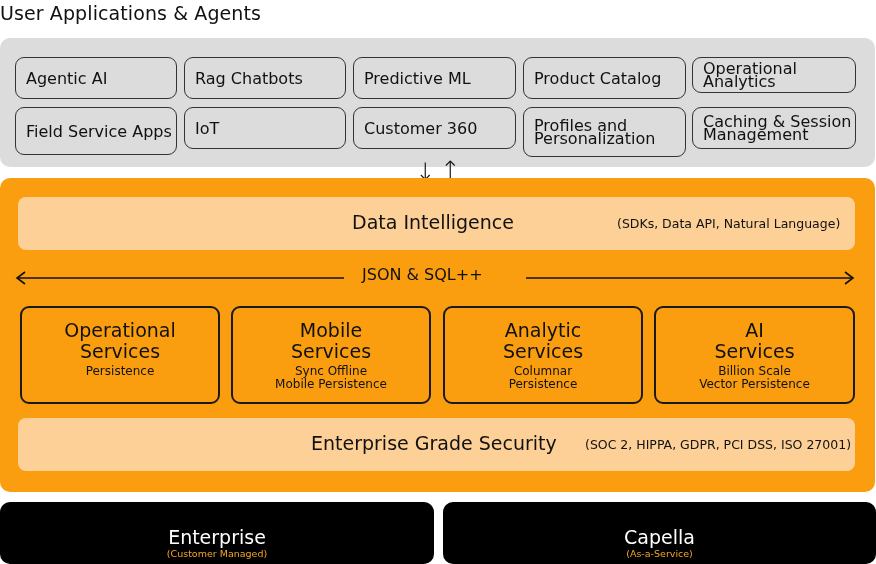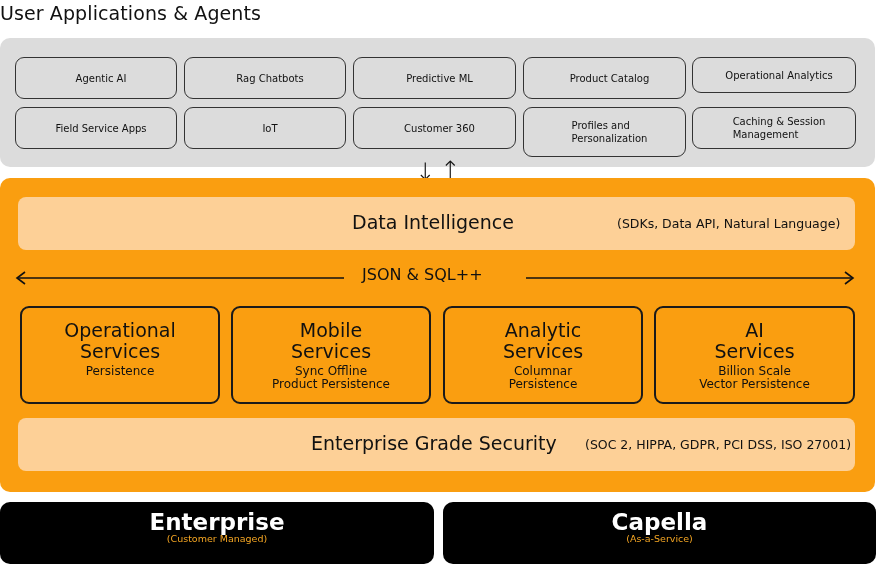--- a/index.html
+++ b/index.html
@@ -2,32 +2,32 @@
 <html><head>
   <meta charset="utf-8">
   <style>
     html, body { margin: 0; padding: 0; background: #ffffff; }
     body { width: 876px; height: 564px; position: relative; overflow: hidden;
            font-family: "DejaVu Sans", "Liberation Sans", sans-serif; color: #111; }
     .abs { position: absolute; box-sizing: border-box; }
     .title { left: 0; top: 2px; width: 876px; text-align: left; font-size: 19px; font-weight: 500; letter-spacing: 0.1px; }
     .apps-panel { left: 0; top: 38px; width: 875px; height: 129px; background: #dcdcdc; border-radius: 10px; }
     .app-box { border: 1.3px solid #333; border-radius: 9px; background: #dcdcdc; display: flex; align-items: center;
-               padding-left: 10px; font-size: 10px; line-height: 13px; justify-content: center; }
+               padding-left: 10px; font-size: 16px; line-height: 13px; }
     .arrow-ud { font-size: 24px; line-height: 24px; font-weight: 300; }
     .core-panel { left: 0; top: 178px; width: 875px; height: 314px; background: #fa9e10; border-radius: 10px; }
     .bar { background: #fdd097; border-radius: 8px; }
     .bar-title { font-size: 19px; font-weight: 500; white-space: nowrap; }
     .bar-sub { font-size: 12.5px; white-space: nowrap; }
     .svc-box { border: 2px solid #1a1a1a; border-radius: 9px; text-align: center; }
     .svc-title { font-size: 19px; line-height: 21px; font-weight: 500; margin-top: 12px; }
     .svc-sub { font-size: 12px; line-height: 13px; margin-top: 3px; }
     .json-label { font-size: 16px; font-weight: 500; white-space: nowrap; }
     .deploy { background: #000; border-radius: 10px; color: #fff; text-align: center; }
-    .deploy-title { font-size: 23px; font-weight: 700; margin-top: 9px; line-height: 22px; }
+    .deploy-title { font-size: 19px; font-weight: 400; margin-top: 24px; line-height: 22px; }
     .deploy-sub { font-size: 9.5px; color: #f5a623; line-height: 11px; }
   </style>
 </head>
 <body>
 
 <div class="abs title">User Applications &amp; Agents</div>
 
 <div class="abs apps-panel"></div>
 
 <div class="abs app-box" style="left:15px;top:57px;width:162px;height:42px;">
@@ -39,21 +39,21 @@
 <div class="abs app-box" style="left:353px;top:57px;width:163px;height:42px;">
     <span>Predictive ML</span>
   </div>
 <div class="abs app-box" style="left:523px;top:57px;width:163px;height:42px;">
     <span>Product Catalog</span>
   </div>
 <div class="abs app-box" style="left:692px;top:57px;width:164px;height:36px;">
     <span>Operational Analytics</span>
   </div>
 
-<div class="abs app-box" style="left:15px;top:107px;width:162px;height:42px;">
+<div class="abs app-box" style="left:15px;top:107px;width:162px;height:48px;">
     <span>Field Service Apps</span>
   </div>
 <div class="abs app-box" style="left:184px;top:107px;width:162px;height:42px;">
     <span>IoT</span>
   </div>
 <div class="abs app-box" style="left:353px;top:107px;width:163px;height:42px;">
     <span>Customer 360</span>
   </div>
 <div class="abs app-box" style="left:523px;top:107px;width:163px;height:50px;white-space:pre-line;"><span>Profiles and
 Personalization</span></div>
@@ -88,21 +88,21 @@
     <div>Persistence</div>
   </div>
 </div>
 <div class="abs svc-box" style="left:231px;top:306px;width:200px;height:98px;">
   <div class="svc-title">
     <div>Mobile</div>
     <div>Services</div>
   </div>
   <div class="svc-sub">
     <div>Sync Offline</div>
-    <div>Product Persistence</div>
+    <div>Mobile Persistence</div>
   </div>
 </div>
 <div class="abs svc-box" style="left:443px;top:306px;width:200px;height:98px;">
   <div class="svc-title">
     <div>Analytic</div>
     <div>Services</div>
   </div>
   <div class="svc-sub">
     <div>Columnar</div>
     <div>Persistence</div>

